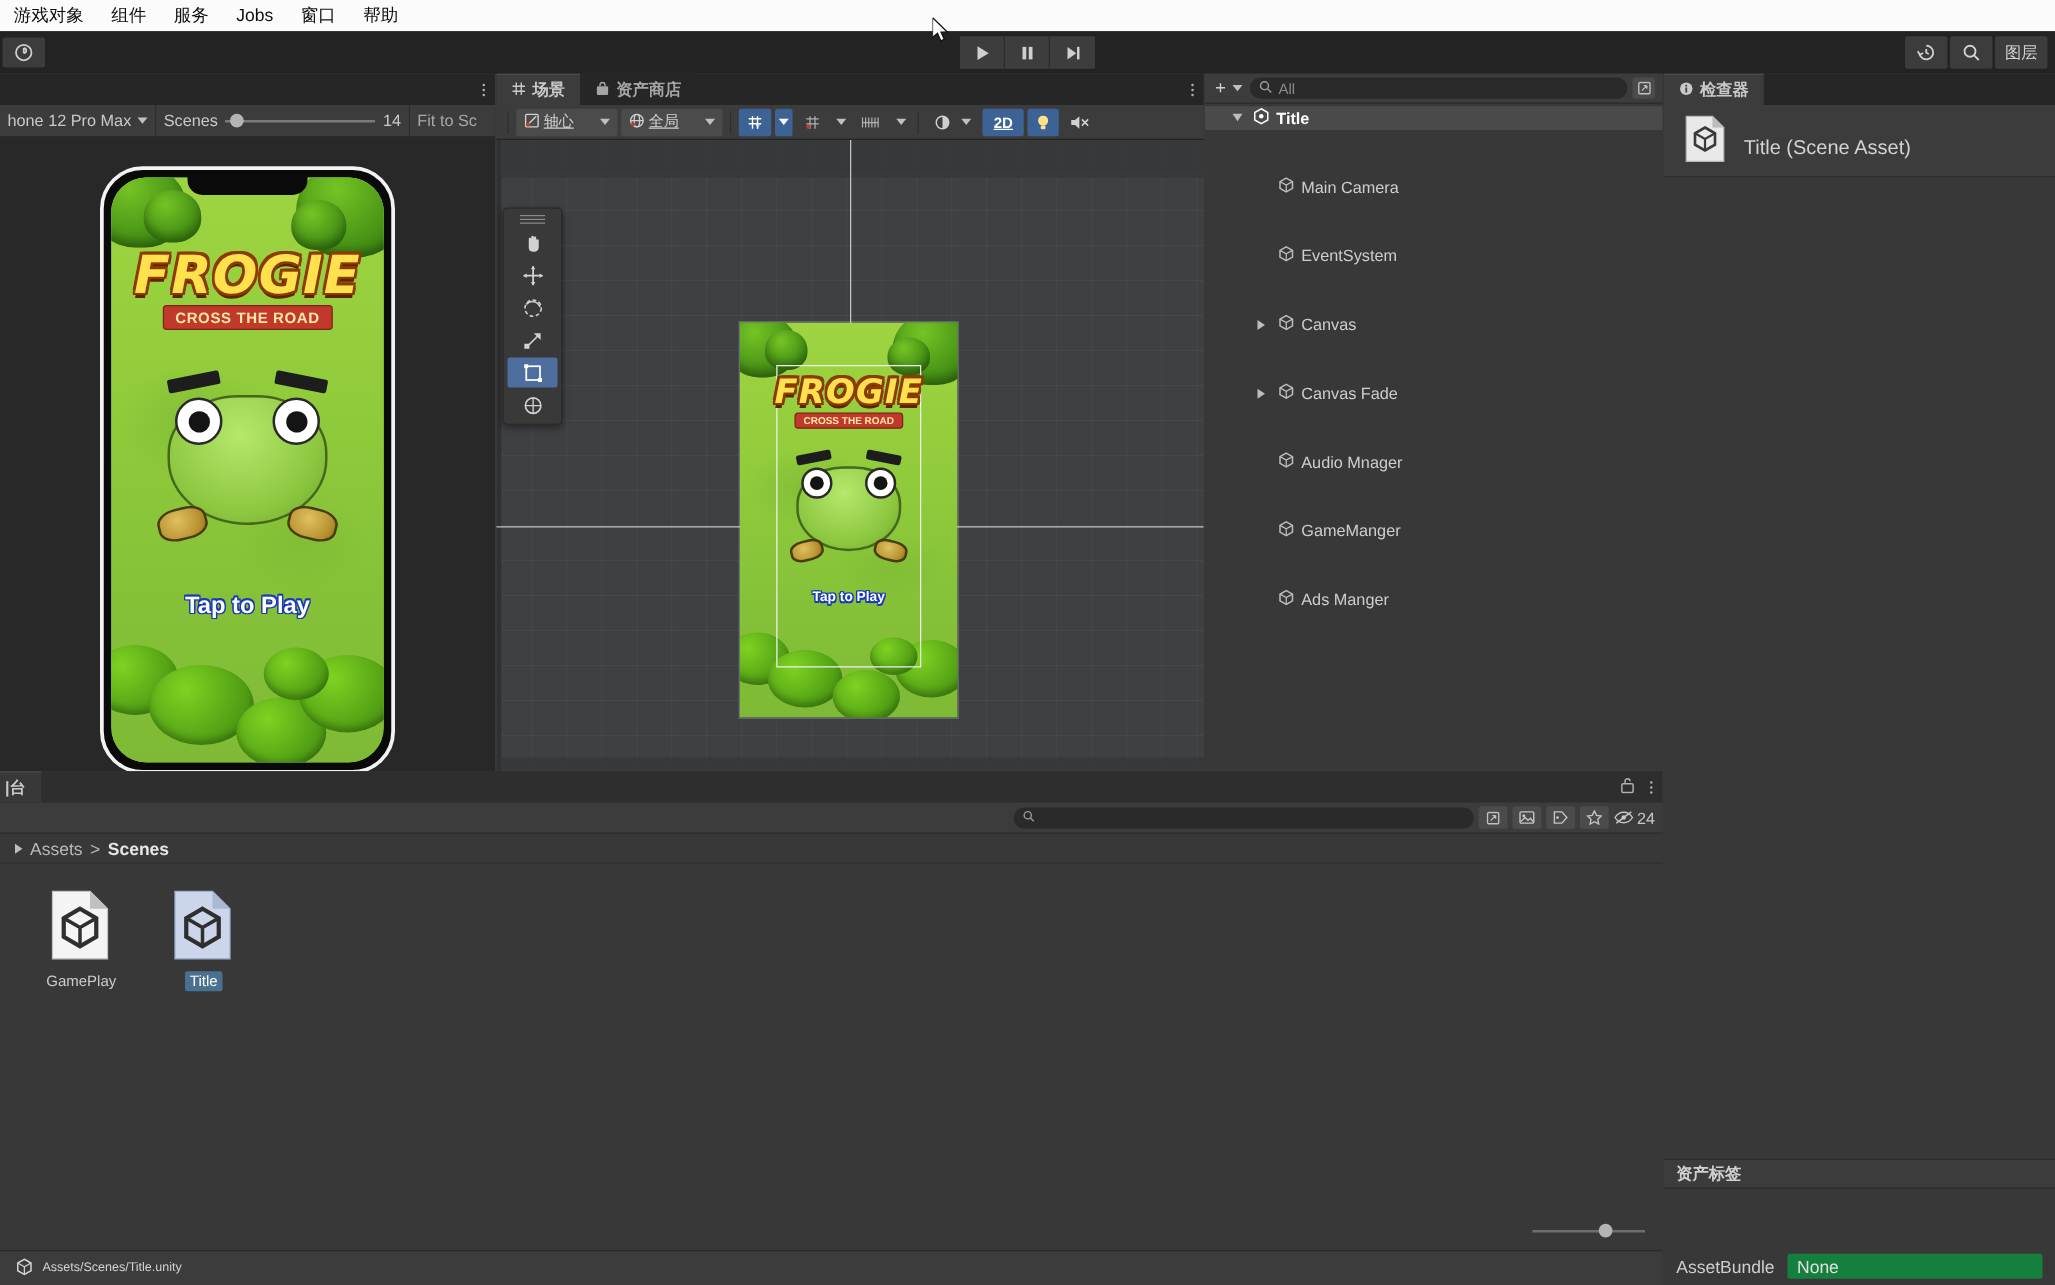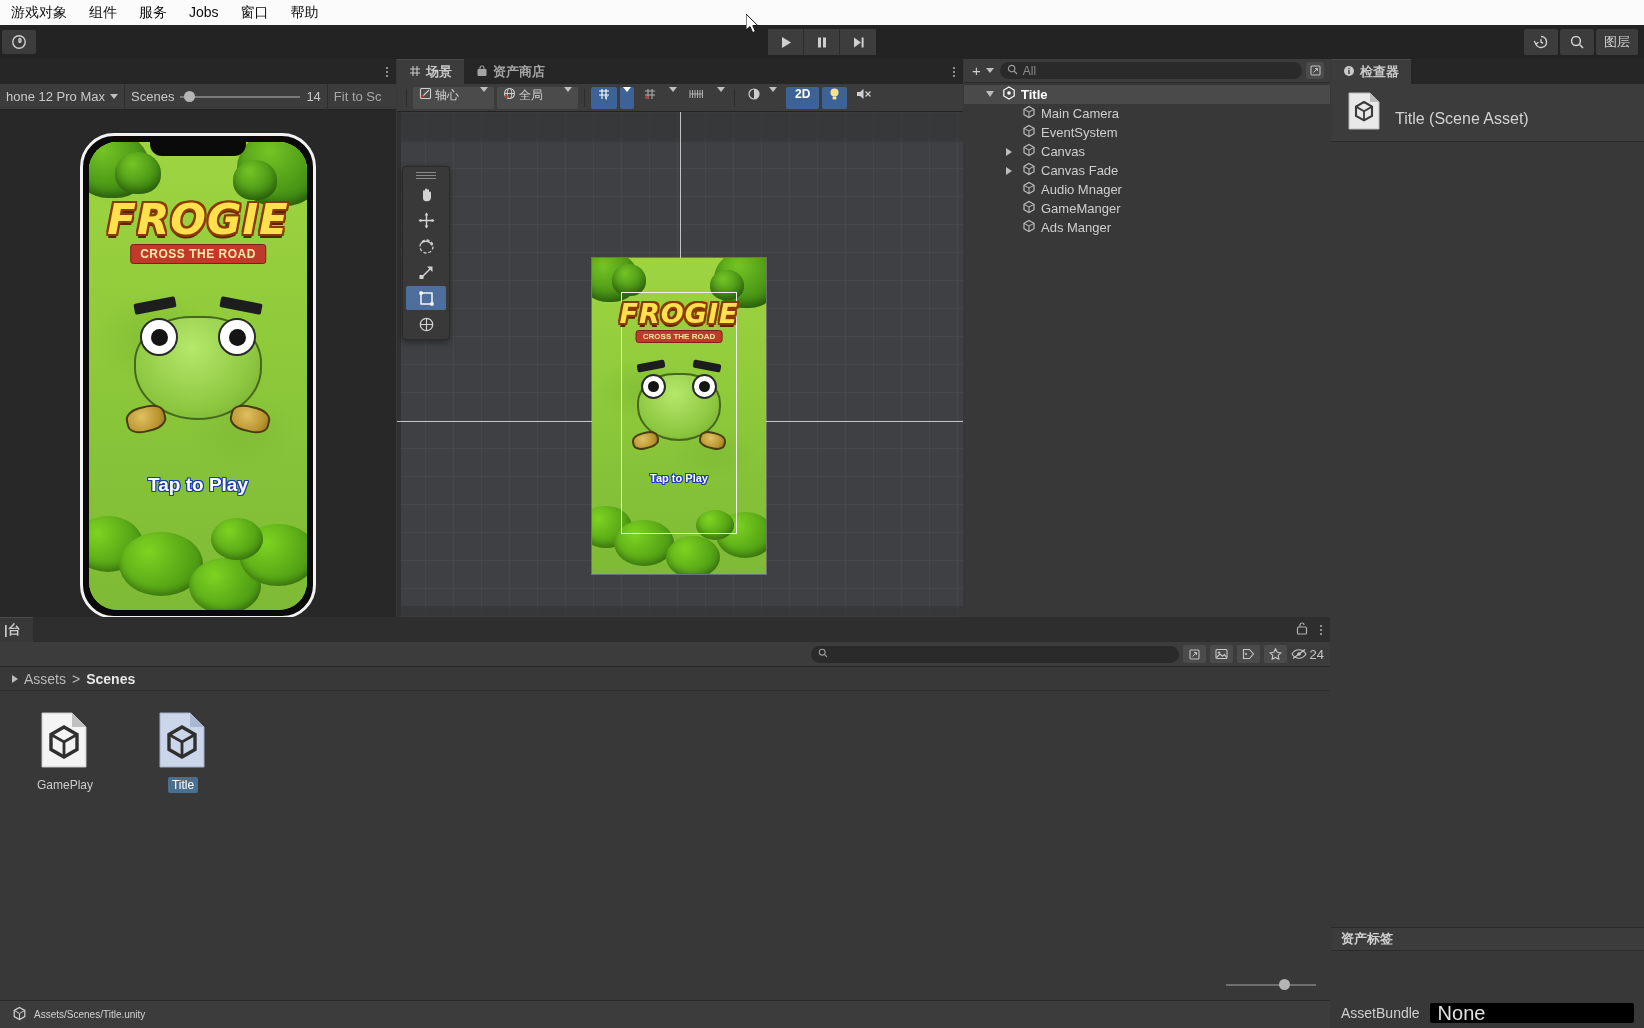--- a/index.html
+++ b/index.html
@@ -177,23 +177,23 @@
                  -1px -1px #1a3bb5, 1px -1px #1a3bb5, -1px 1px #1a3bb5, 1px 1px #1a3bb5;
   }
 
   
   #sceneview { left: 397px; top: 59px; width: 566px; height: 558px; background: #383838; }
   .sv-toolbar {
     height: 28px; background: #3c3c3c; display: flex; align-items: center;
     gap: 3px; padding: 0 6px; border-bottom: 1px solid #232323;
   }
   .sv-btn {
-    height: 22px; display: flex; align-items: flex-start; gap: 3px;
+    height: 22px; display: flex; align-items: center; gap: 3px;
     padding: 0 6px; background: #4b4b4b; border-radius: 2px;
-    font-size: 12px; color: #d0d0d0; white-space: nowrap;
+    font-size: 12px; color: #d0d0d0; white-space: nowrap; text-decoration: underline;
   }
   .sv-btn.blue { background: #3d6396; color: #ffffff; }
   .sv-divider { width: 1px; height: 18px; background: #2d2d2d; margin: 0 3px; }
   .sv-canvas {
     position: relative; width: 100%; height: 530px; overflow: hidden;
     background: #3f4043;
     background-image:
       linear-gradient(to right, rgba(255,255,255,.035) 1px, transparent 1px),
       linear-gradient(to bottom, rgba(255,255,255,.035) 1px, transparent 1px);
     background-size: 28px 28px;
@@ -238,21 +238,21 @@
   .hr-searchbtn {
     width: 18px; height: 17px; background: #4b4b4b; border-radius: 2px;
     display: flex; align-items: center; justify-content: center;
   }
   .hr-list { padding-top: 2px; }
   .hr-row {
     height: 19px; display: flex; align-items: center; gap: 5px;
     font-size: 13px; color: #cecece; padding-left: 22px; position: relative;
   }
   .hr-row.scene { background: #4a4a4a; color: #ffffff; font-weight: bold; padding-left: 38px; }
-  .hr-row.child { padding-left: 58px; }
+  .hr-row.child { padding-left: 58px; margin-top: 36px; }
   .hr-arrow {
     position: absolute; width: 0; height: 0;
     border-top: 4px solid transparent; border-bottom: 4px solid transparent;
     border-left: 6px solid #bdbdbd;
   }
   .hr-arrow.down {
     border-left: 4px solid transparent; border-right: 4px solid transparent;
     border-top: 6px solid #bdbdbd; border-bottom: none;
   }
 
@@ -267,23 +267,23 @@
   .insp-section-head {
     height: 24px; background: #3c3c3c; border-top: 1px solid #2a2a2a;
     border-bottom: 1px solid #2a2a2a; display: flex; align-items: center;
     padding: 0 10px; font-size: 13px; font-weight: bold; color: #d0d0d0;
   }
   .insp-labelrow {
     height: 40px; display: flex; align-items: center; padding: 0 10px; gap: 10px;
     font-size: 14px; color: #cfcfcf;
   }
   .insp-dropdown {
-    flex: 1; height: 20px; background: #000000; border-radius: 2px;
+    flex: 1; height: 20px; background: #15803d; border-radius: 2px;
     display: flex; align-items: center; padding: 0 8px;
-    font-size: 20px; color: #e0e0e0;
+    font-size: 14px; color: #e0e0e0;
   }
 
   
   #project { left: 0; top: 617px; width: 1330px; height: 411px; background: #383838; }
   .pj-toolbar {
     height: 25px; background: #3c3c3c; display: flex; align-items: center;
     gap: 4px; padding: 0 6px; border-bottom: 1px solid #2a2a2a;
   }
   .pj-search {
     width: 368px; height: 17px; background: #2a2a2a; border-radius: 9px;
@@ -294,21 +294,21 @@
     width: 23px; height: 18px; background: #4b4b4b; border-radius: 2px;
     display: flex; align-items: center; justify-content: center;
   }
   .pj-count { display: flex; align-items: center; gap: 3px; font-size: 13px; color: #c6c6c6; }
   .pj-breadcrumb {
     height: 24px; display: flex; align-items: center; gap: 6px;
     padding-left: 12px; font-size: 14px; color: #b9b9b9;
     background: #383838; border-bottom: 1px solid #2f2f2f;
   }
   .pj-breadcrumb .cur { color: #e6e6e6; font-weight: bold; }
-  .pj-grid { display: flex; gap: 40px; padding: 18px 0 0 26px; }
+  .pj-grid { display: flex; gap: 20px; padding: 18px 0 0 26px; }
   .pj-item { width: 78px; text-align: center; }
   .pj-thumb { width: 62px; height: 62px; margin: 0 auto; position: relative; }
   .pj-name {
     margin-top: 6px; font-size: 12px; color: #cccccc; padding: 1px 4px;
     display: inline-block; border-radius: 2px;
   }
   .pj-name.selected { background: #4a708f; color: #ffffff; }
 
   
   .statusbar {

